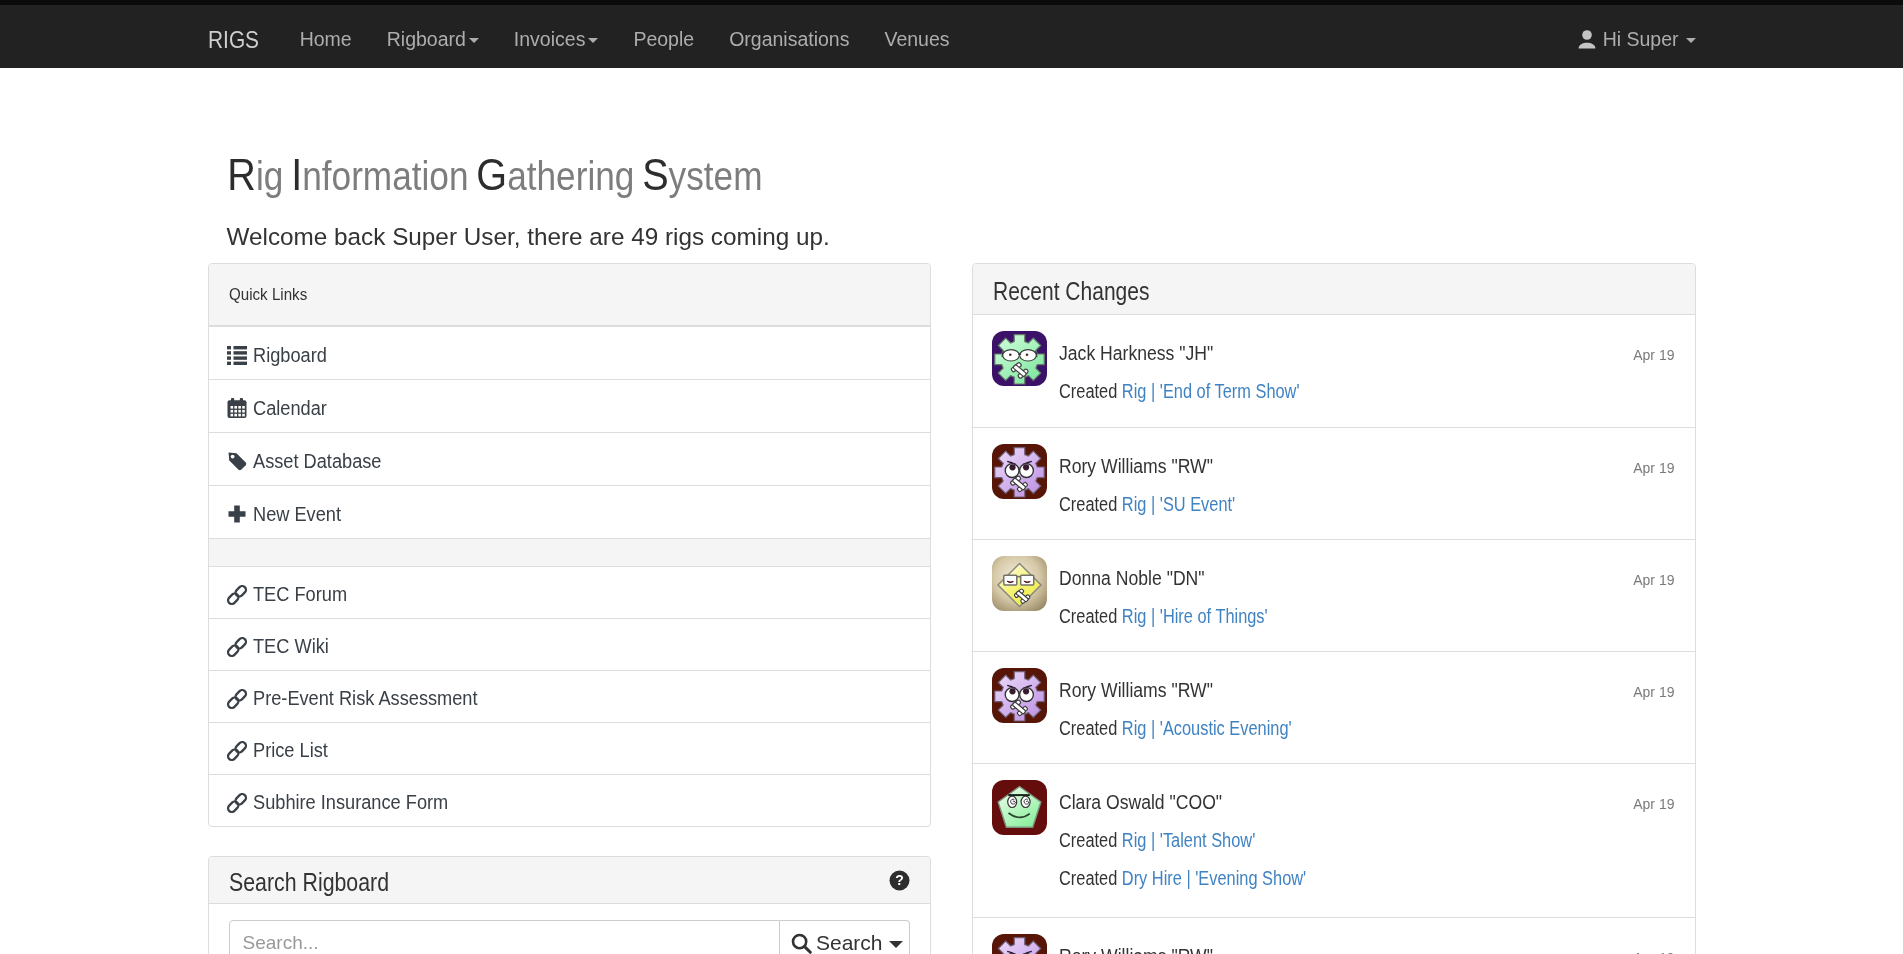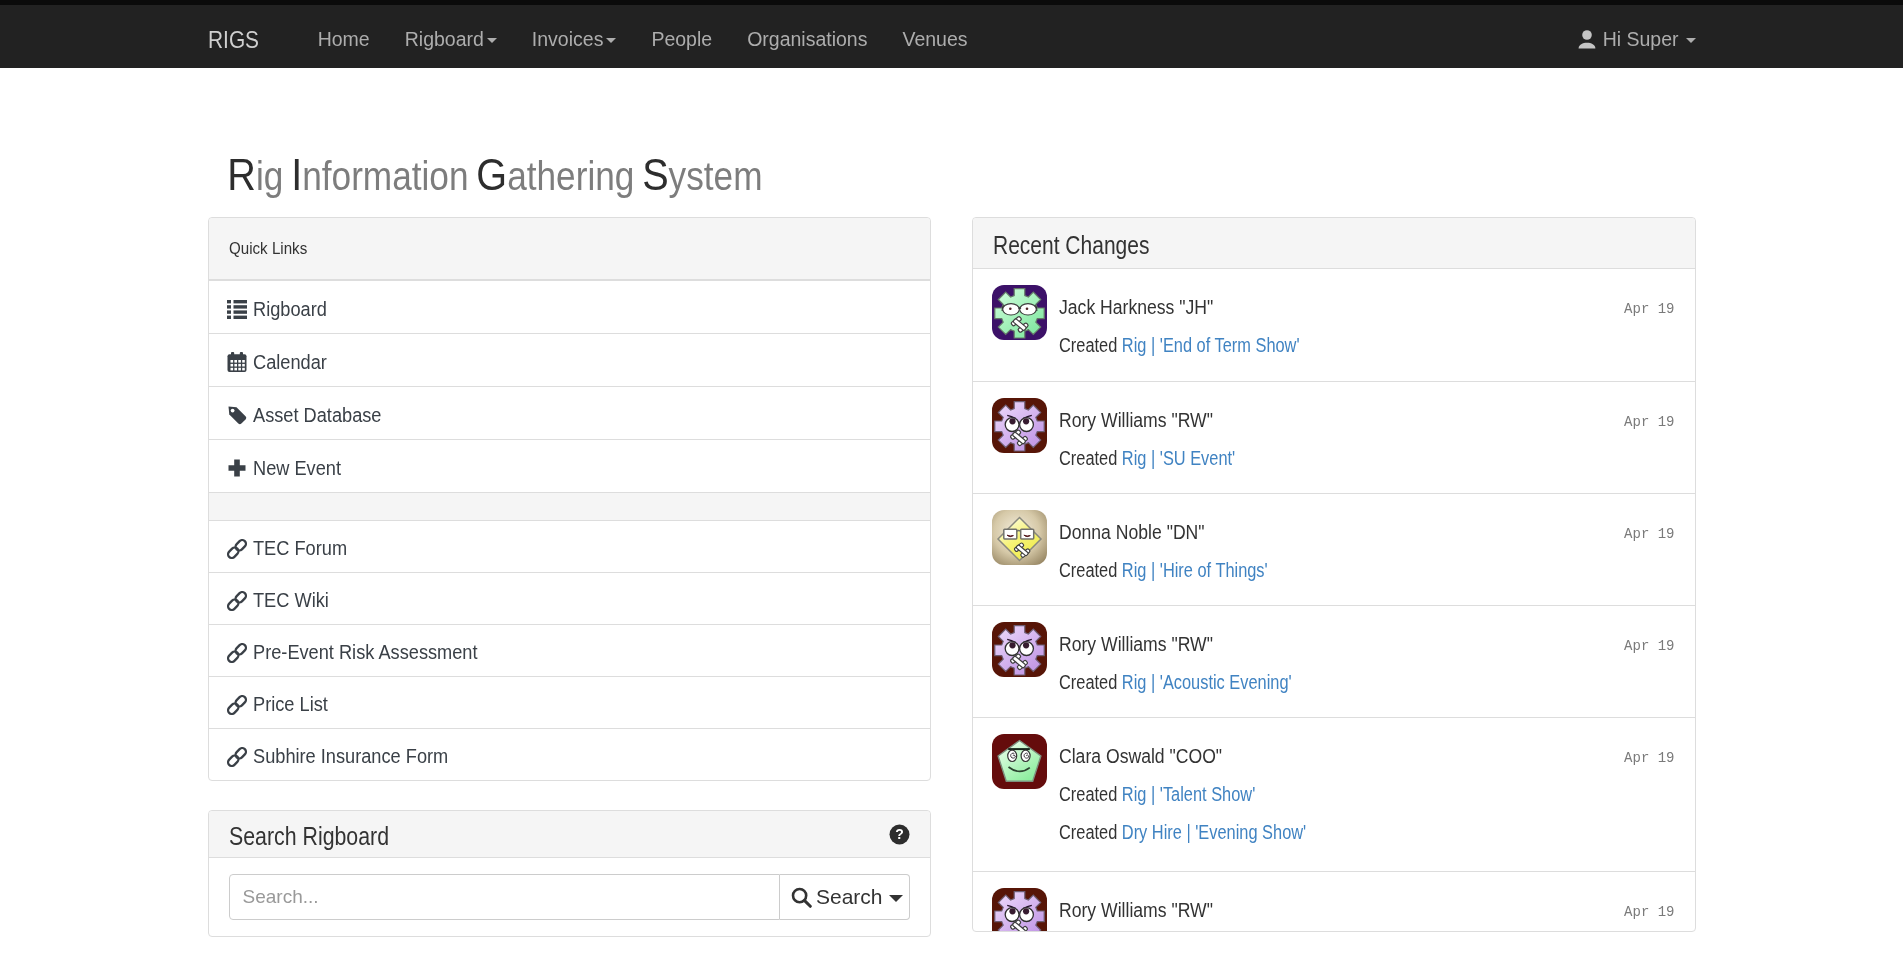--- a/index.html
+++ b/index.html
@@ -3,21 +3,21 @@
 <meta charset="utf-8">
 <title>RIGS</title>
 <style>
 * { margin:0; padding:0; box-sizing:border-box; }
 html,body { font-family:"Liberation Sans", sans-serif; background:#fff; }
 body { width:1903px; height:954px; overflow:hidden; }
 a { text-decoration:none; }
 
 
 .navbar { height:68px; background:#222; border-top:5px solid #0b0b0b; }
-.nav-inner { width:1488px; margin:0 auto; height:63px; display:flex; align-items:center; position:relative; top:3px;gap:18px; }
+.nav-inner { width:1488px; margin:0 auto; height:63px; display:flex; align-items:center; position:relative; top:3px; }
 .brand { font-size:24px; color:#cfcfcf; margin-right:16px; transform:scaleX(0.87); transform-origin:0 50%; }
 .navlinks { display:flex; list-style:none; height:100%; align-items:center; }
 .navlinks a { color:#adadad; font-size:19.5px; padding:0 17.5px; display:flex; align-items:center; }
 .caret { display:inline-block; width:0; height:0; border-left:5px solid transparent; border-right:5px solid transparent; border-top:5px solid #adadad; margin-left:3px; position:relative; top:1px; }
 .nav-right { margin-left:auto; display:flex; align-items:center; color:#adadad; font-size:19.5px; }
 .nav-right .usericon { margin-right:7px; } .nav-right .caret{ margin-left:7px; }
 
 
 .container { width:1488px; margin:0 auto; }
 h1.pagehead { margin-top:81px; line-height:52px; font-weight:normal; color:#777; padding-left:22px; transform:scaleX(0.88); transform-origin:0 0; white-space:nowrap; }
@@ -51,21 +51,21 @@
 .btn-search .caret { border-left-width:7px; border-right-width:7px; border-top:7px solid #333; margin-left:6px; }
 .btn-search svg { margin-right:4px; }
 
 
 .media { border-top:1px solid #ddd; padding:15px 20px 0 20px; height:112px; position:relative; }
 .media.twoline { height:154px; }
 .media.last { height:60px; border-radius:0; }
 .media .avatar { position:absolute; left:19px; top:16px; }
 .media .mbody { margin-left:66px; }
 .media .mname { font-size:20px; line-height:23px; color:#333; padding-top:12px; transform:scaleX(0.88); transform-origin:0 0; white-space:nowrap; }
-.media .mdate { position:absolute; right:20px; top:32px; font-size:14px; color:#7a7a7a;font-family:Liberation Mono, monospace; }
+.media .mdate { position:absolute; right:20px; top:32px; font-size:14px; color:#7a7a7a; }
 .media .mline { font-size:19.5px; line-height:22px; margin-top:15px; color:#333; transform:scaleX(0.84); transform-origin:0 0; white-space:nowrap; } .media .mline+.mline{ margin-top:16px; }
 .media .mline a { color:#4083c2; }
 </style>
 </head>
 <body>
 <svg width="0" height="0" style="position:absolute">
 <defs>
 <linearGradient id="gGreen" x1="0" y1="0" x2="0.8" y2="1">
         <stop offset="0" stop-color="#d4ffdf"></stop>
         <stop offset="1" stop-color="#7ee69e"></stop>
@@ -169,20 +169,21 @@
           <path d="M0.6,18.4 c0,-7.6 16.8,-7.6 16.8,0 z" fill="#c4c4c4"></path>
         </svg>
       <span>Hi Super</span>
         <span class="caret"></span>
     </div>
   </div>
 </nav>
 
 <div class="container">
   <h1 class="pagehead"><span class="big">R</span><span class="sm">ig</span> <span class="big">I</span><span class="sm">nformation</span> <span class="big">G</span><span class="sm">athering</span> <span class="big">S</span><span class="sm">ystem</span></h1>
+  <p class="welcome">Welcome back Super User, there are 49 rigs coming up.</p>
   <div class="row">
     <div class="col-l">
       <div class="panel quick">
         <div class="panel-heading ph-quick">
             <span>Quick Links</span>
           </div>
         <div class="lg-item">
             <svg class="ico" viewBox="0 0 20 20">
               <g fill="#3a4047">
                 <rect x="0" y="1" width="4" height="3.4"></rect>

